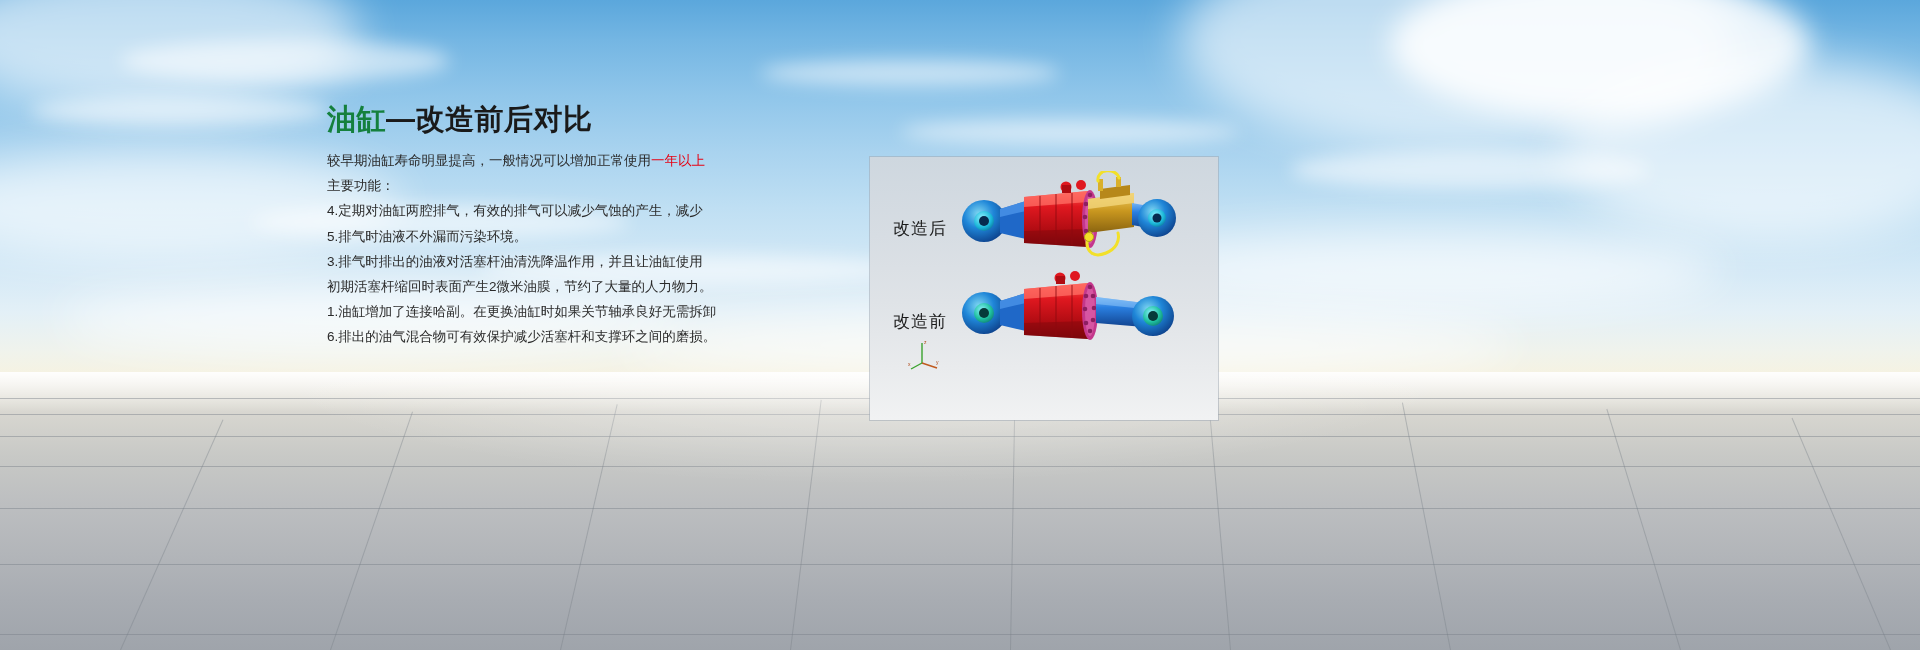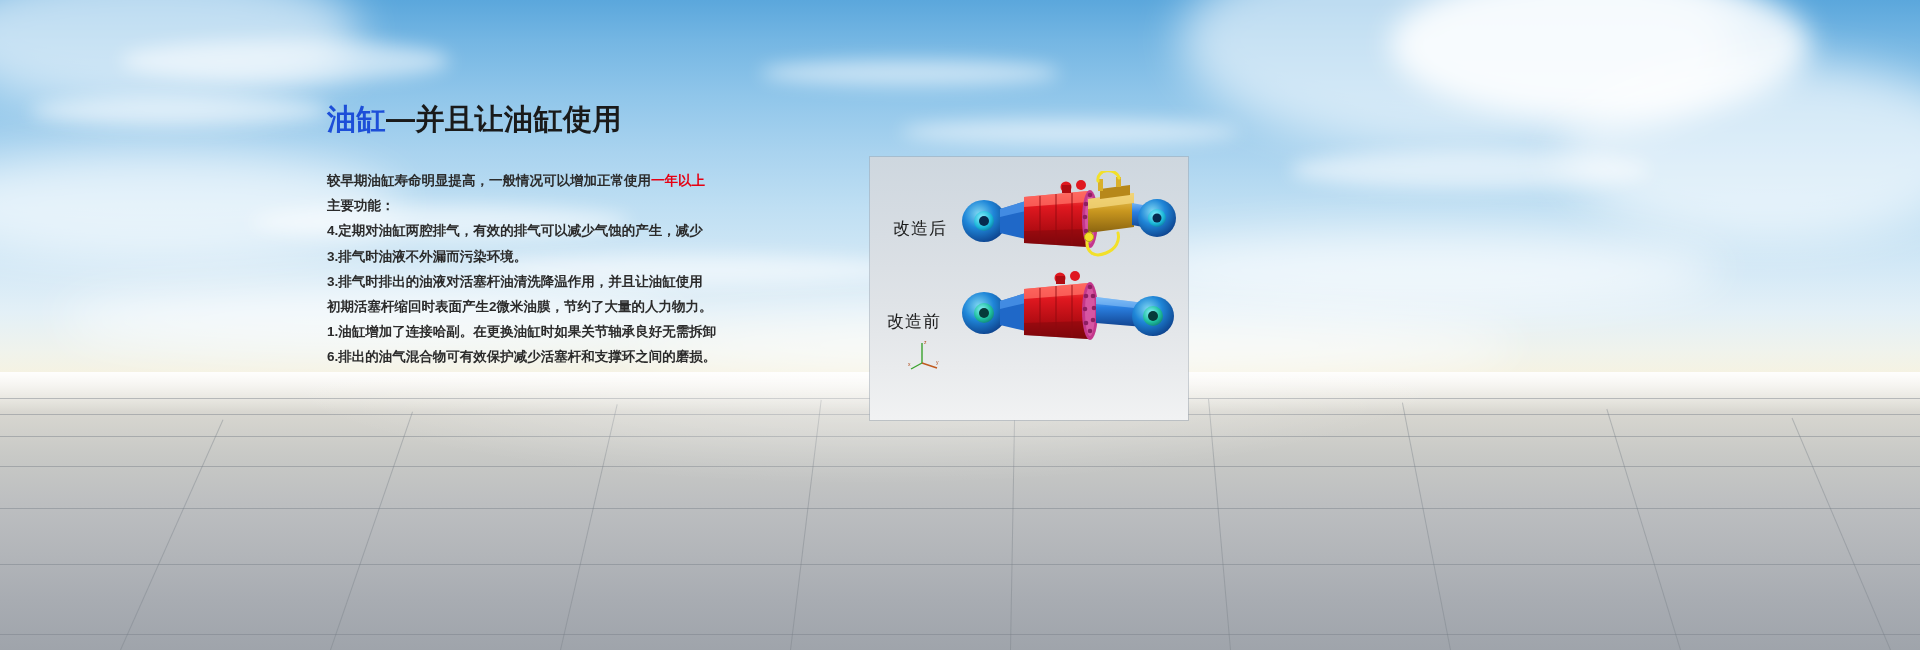--- a/index.html
+++ b/index.html
@@ -105,58 +105,57 @@
     width: 540px;
   }
   .headline {
     font-size: 29px;
     font-weight: bold;
     line-height: 1.1;
     color: #1a1a1a;
     letter-spacing: 0.5px;
     white-space: nowrap;
   }
-  .headline .hl-red { color: #1d4ed8; }
+  .headline .hl-red { color: #15803d; }
   .subhead {
     margin-top: 7px;
     font-size: 13.5px;
     color: #7a7a7a;
     letter-spacing: 0.15px;
     white-space: nowrap;
   }
   .body {
-    margin-top: 32px;
+    margin-top: 12px;
     font-size: 13.5px;
     color: #2b2b2b;
     line-height: 25.2px;
     white-space: nowrap;
-    font-weight: bold;
   }
   .body .ln { display: block; }
   .body .em-red { color: #e60012; }
 
   
   .panel {
     position: absolute;
     left: 870px;
     top: 157px;
-    width: 318px;
+    width: 348px;
     height: 263px;
     background: linear-gradient(to bottom, #ced7df 0%, #d7dde3 30%, #dfe3e7 55%, #e9ebed 80%, #f1f2f3 100%);
     box-shadow: 0 0 0 1px rgba(160,170,180,0.55);
   }
   .panel-label {
     position: absolute;
     font-family: "Liberation Serif", "DejaVu Serif", serif;
     font-size: 17px;
     color: #1a1a1a;
     letter-spacing: 1px;
   }
   .label-after  { left: 23px; top: 60px; }
-  .label-before { left: 17px; top: 153px; text-align: center; }
+  .label-before { left: 23px; top: 153px; text-align: center; }
 
   .axis-glyph { position: absolute; left: 38px; top: 182px; }
 
   .cyl { position: absolute; }
   .cyl-after  { left: 78px;  top: 14px;  }
   .cyl-before { left: 78px;  top: 110px; }
 </style>
 </head>
 <body>
 
@@ -197,28 +196,28 @@
     <div class="pav-v" style="left:1230px; height:252px; transform:rotate(-5deg);"></div>
     <div class="pav-v" style="left:1450px; height:252px; transform:rotate(-11deg);"></div>
     <div class="pav-v" style="left:1680px; height:252px; transform:rotate(-17deg);"></div>
     <div class="pav-v" style="left:1890px; height:252px; transform:rotate(-23deg);"></div>
 
     <div class="ground-sheen"></div>
   </div>
 
   <div class="copy">
 
-    <div class="headline"><span class="hl-red">油缸</span><span>—并且让油缸使用</span></div>
+    <div class="headline"><span class="hl-red">油缸</span><span>—改造前后对比</span></div>
 
 
     <div class="body">
       <span class="ln"><span>较早期油缸寿命明显提高，一般情况可以增加正常使用</span><span class="em-red">一年以上</span></span>
       <span class="ln">主要功能：</span>
       <span class="ln">4.定期对油缸两腔排气，有效的排气可以减少气蚀的产生，减少</span>
-      <span class="ln">3.排气时油液不外漏而污染环境。</span>
+      <span class="ln">5.排气时油液不外漏而污染环境。</span>
       <span class="ln">3.排气时排出的油液对活塞杆油清洗降温作用，并且让油缸使用</span>
       <span class="ln">初期活塞杆缩回时表面产生2微米油膜，节约了大量的人力物力。</span>
       <span class="ln">1.油缸增加了连接哈副。在更换油缸时如果关节轴承良好无需拆卸</span>
       <span class="ln">6.排出的油气混合物可有效保护减少活塞杆和支撑环之间的磨损。</span>
     </div>
   </div>
 
   <div class="panel">
 
     <div class="panel-label label-after">改造后</div>

